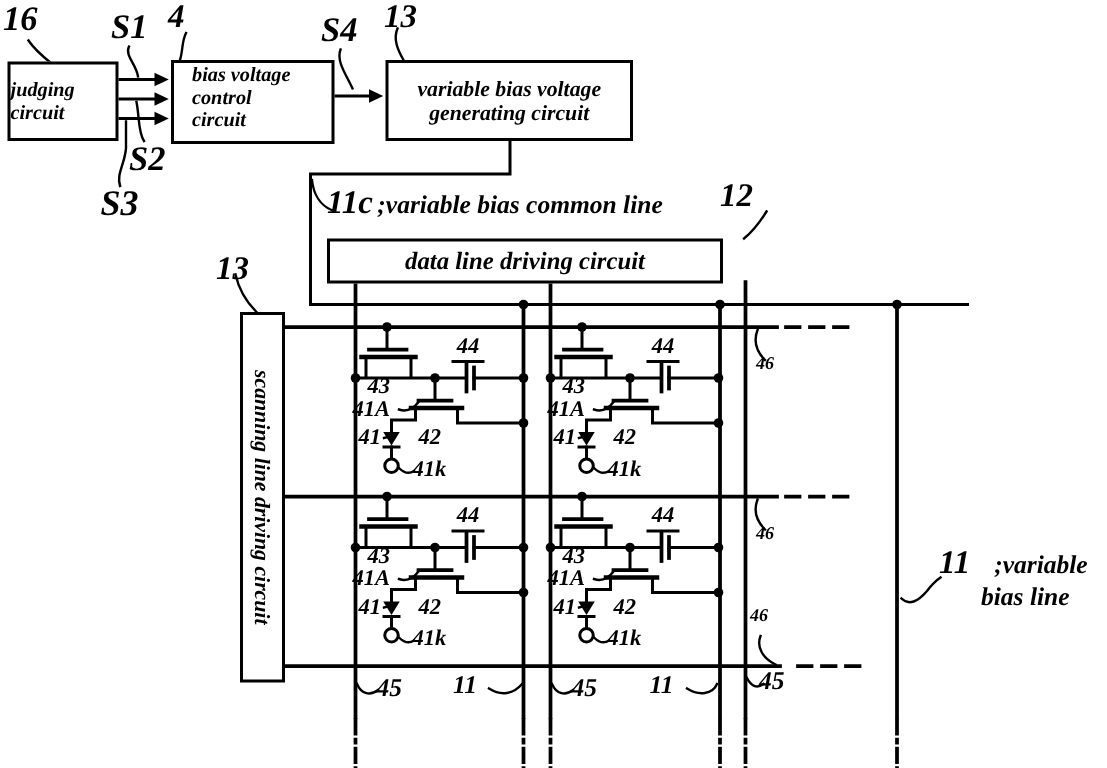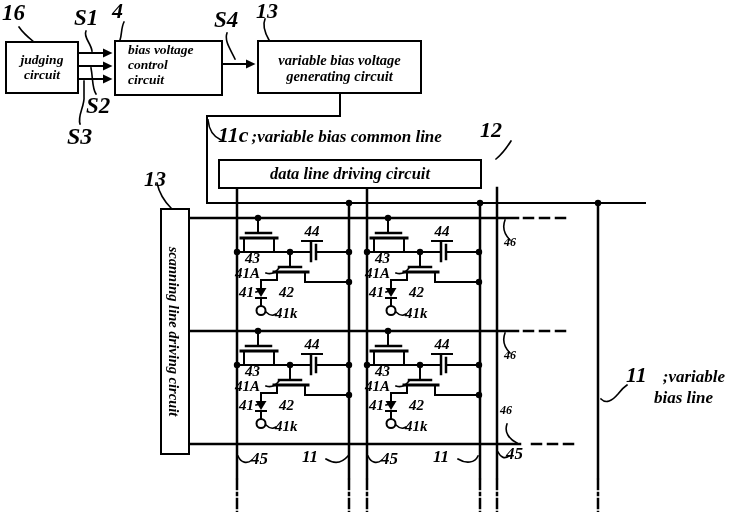--- a/index.html
+++ b/index.html
@@ -129,21 +129,21 @@
         <path d="M266,386 C272,388 276,385 279,381"></path>
           <path d="M256,405 L260,404"></path>
           <path d="M266,425 C270,429 273,429 276,427"></path>
         <path d="M396,386 C402,388 406,385 409,381"></path>
           <path d="M386,405 L390,404"></path>
           <path d="M396,425 C400,429 403,429 406,427"></path>
       </g>
     </g>
   </svg>
 
-  <div class="box" style="left:5px;top:41px;width:74px;height:53px;text-align:center;padding-top:9px;">
+  <div class="box" style="left:5px;top:41px;width:74px;height:53px;padding-top:9px;">
     <div class="boxtxt">judging</div>
     <div class="boxtxt">circuit</div>
   </div>
 
   <div class="box" style="left:114px;top:40px;width:109px;height:56px;padding:0 0 0 12px;">
     <div class="boxtxt">bias voltage</div>
     <div class="boxtxt">control</div>
     <div class="boxtxt">circuit</div>
   </div>
 

